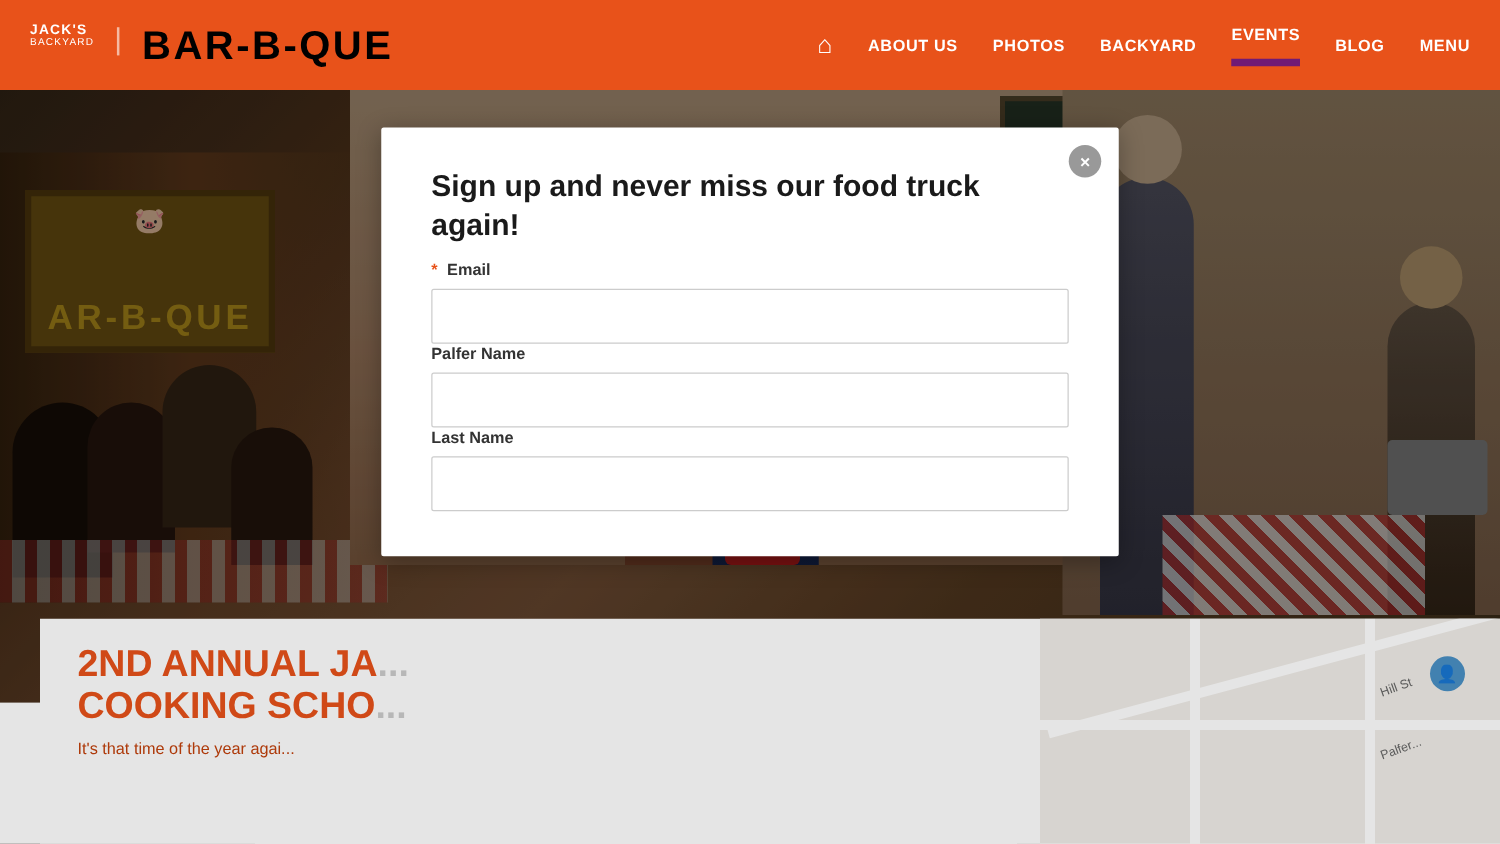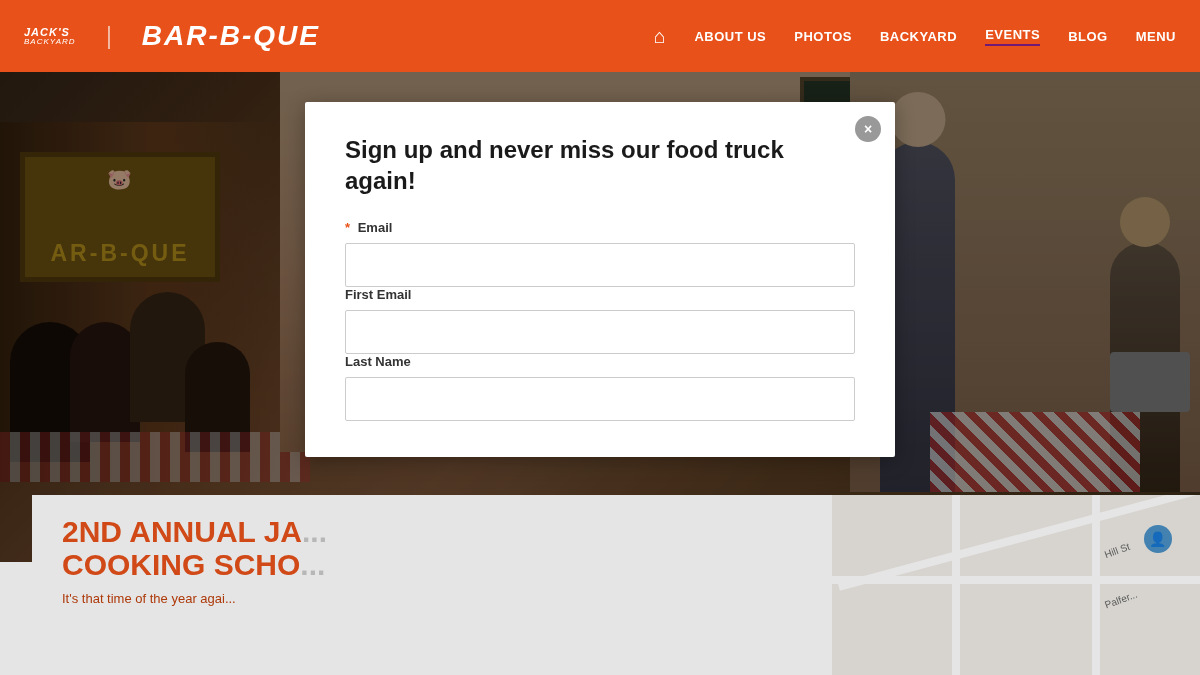--- a/index.html
+++ b/index.html
@@ -10,24 +10,23 @@
       background-color: #e8521a;
       height: 72px;
       display: flex;
       align-items: center;
       padding: 0 24px;
       position: relative;
       z-index: 10;
     }
     .logo-area {
       display: flex;
-      align-items: center;
-      gap: 24px;
+      align-items: flex-start;
+      gap: 10px;
       flex: 1;
-      font-style: italic;
     }
     .logo-text-block {
       color: white;
       line-height: 1.1;
     }
     .logo-jacks {
       font-size: 11px;
       font-weight: bold;
       letter-spacing: 1px;
       text-transform: uppercase;
@@ -37,22 +36,22 @@
       letter-spacing: 1px;
       text-transform: uppercase;
     }
     .logo-divider {
       color: white;
       font-size: 24px;
       opacity: 0.6;
       margin: 0 6px;
     }
     .logo-bbq {
-      color: #ffffff;
-      font-size: 28px;
+      color: #000000;
+      font-size: 32px;
       font-weight: bold;
       letter-spacing: 2px;
     }
 
     .nav {
       display: flex;
       align-items: center;
       gap: 28px;
     }
     .nav-item {
@@ -188,21 +187,21 @@
       align-items: center;
       justify-content: center;
       color: white;
       font-size: 14px;
       font-weight: bold;
     }
     .modal-title {
       font-size: 24px;
       font-weight: bold;
       color: #1a1a1a;
-      margin-bottom: 24px;
+      margin-bottom: 12px;
       line-height: 1.3;
     }
     .modal-desc {
       font-size: 13px;
       color: #444;
       line-height: 1.5;
       margin-bottom: 24px;
     }
     .form-group {
     }
@@ -282,35 +281,35 @@
     <div class="logo-divider">|</div>
     <div class="logo-bbq">BAR-B-QUE</div>
   </div>
   <nav class="nav">
     <a class="nav-item">
       <span style="font-size:20px;">⌂</span>
     </a>
     <a class="nav-item">ABOUT US</a>
     <a class="nav-item">PHOTOS</a>
     <a class="nav-item">BACKYARD</a>
-    <a class="nav-item active" style="border-bottom:2px solid #701a75; padding-bottom:2px;">EVENTS</a>
+    <a class="nav-item active" style="border-bottom:6px solid #701a75; padding-bottom:12px;">EVENTS</a>
     <a class="nav-item">BLOG</a>
     <a class="nav-item">MENU</a>
   </nav>
 </header>
 
 <div class="hero">
 
   <div class="hero-bg"></div>
 
   <div class="crowd-left">
 
     <div style="position:absolute; left:20px; top:30px; width:200px; height:130px; background:#7a5a15; border:5px solid #5a4010; display:flex; flex-direction:column; align-items:center; justify-content:center; gap:4px;">
       <div style="color:#c8a020; font-size:20px;">🐷</div>
-      <div style="color:#c8a020; font-size:23px; font-weight:bold; letter-spacing:3px;margin-top:45px;">AR-B-QUE</div>
+      <div style="color:#c8a020; font-size:28px; font-weight:bold; letter-spacing:3px;margin-top:45px;">AR-B-QUE</div>
     </div>
 
     <div style="position:absolute; bottom:20px; left:10px; width:80px; height:140px; background:#1a1008; border-radius:40px 40px 0 0;"></div>
     <div style="position:absolute; bottom:40px; left:70px; width:70px; height:120px; background:#2a1810; border-radius:35px 35px 0 0;"></div>
     <div style="position:absolute; bottom:60px; left:130px; width:75px; height:130px; background:#3a2818; border-radius:38px 38px 0 0;"></div>
     <div style="position:absolute; bottom:30px; left:185px; width:65px; height:110px; background:#2a1a10; border-radius:32px 32px 0 0;"></div>
 
     <div style="position:absolute; bottom:0; left:0; right:0; height:50px; background:repeating-linear-gradient(90deg, #cc3333 0px, #cc3333 10px, #ffffff 10px, #ffffff 20px); opacity:0.4;"></div>
   </div>
 
@@ -389,21 +388,21 @@
     <div class="form-group">
       <label class="form-label">
         <span class="required-star">*</span>
         <span>Email</span>
       </label>
       <input type="email" class="form-input" style="">
     </div>
 
     <div class="form-group">
       <label class="form-label">
-        <span>First Email</span>
+        <span>Palfer Name</span>
       </label>
       <input type="text" class="form-input" style="">
     </div>
 
     <div class="form-group">
       <label class="form-label">
         <span>Last Name</span>
       </label>
       <input type="text" class="form-input" style="">
     </div>

